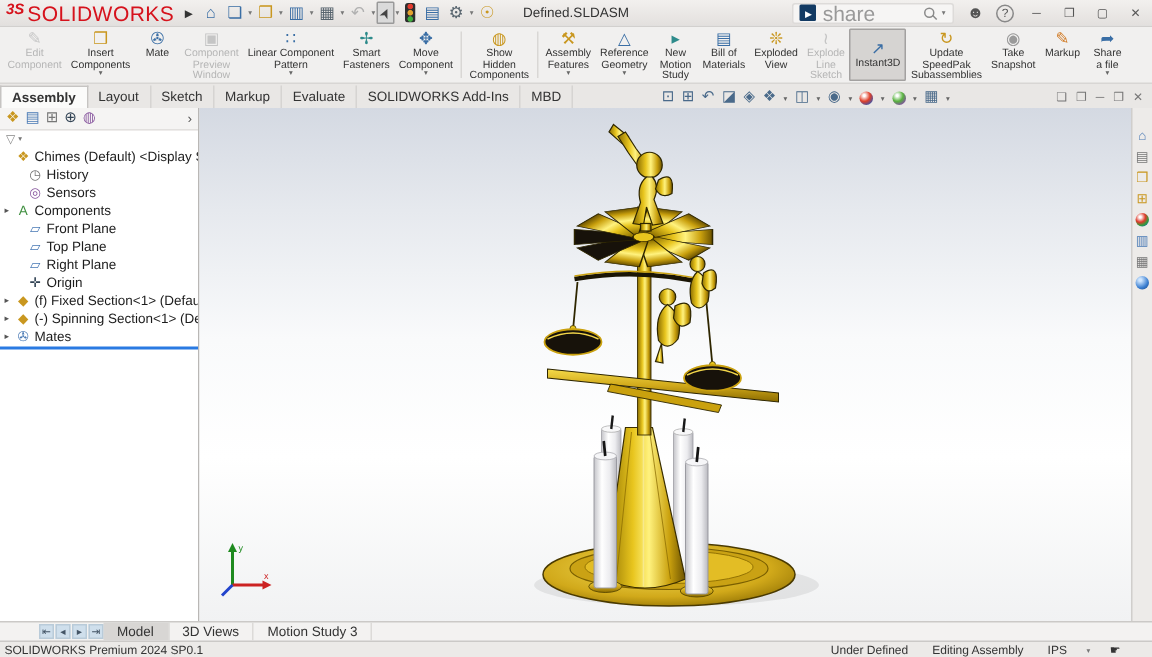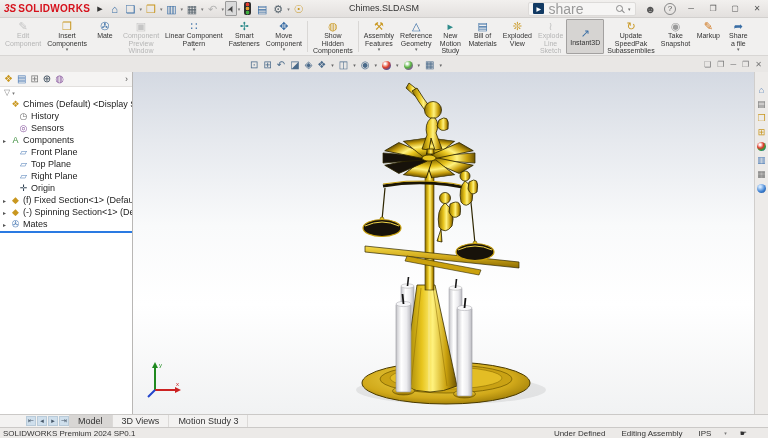--- a/index.html
+++ b/index.html
@@ -1,21 +1,21 @@
 <!DOCTYPE html>
 <html><head>
 <meta charset="utf-8">
 <style>
   *{box-sizing:border-box;margin:0;padding:0}
   html,body{width:768px;height:438px;overflow:hidden;font-family:"Liberation Sans",sans-serif;background:#fff}
   
   .titlebar{height:18px;background:linear-gradient(#f2f0ee,#e3e0de);border-bottom:1px solid #d2d0ce;display:flex;align-items:center;padding:0 4px;font-size:9px;color:#444;position:relative}
   .logo{display:flex;align-items:flex-start;margin-right:3px}
   .logo-mark{color:#d6121c;font-weight:bold;font-style:italic;font-size:10px;margin-right:2px}
-  .logo-text{color:#d6121c;font-weight:bold;font-size:10px;letter-spacing:.3px}
+  .logo-text{color:#d6121c;font-weight:normal;font-size:14px;letter-spacing:.3px}
   .flyout{font-size:7px;color:#333;margin:0 4px}
   .qt{width:16px;text-align:center;font-size:11px;color:#57646e;line-height:16px}
   .qt.gold{color:#c9971f}.qt.blue{color:#3a6ea5}.qt.gray{color:#b0b0b0}
   .caret{font-size:5px;color:#777;margin:0 1px}
   .sel-box{display:flex;align-items:center;border:1px solid #9a9a9a;background:#dadada;padding:0 1px;height:15px;border-radius:1px}
   .cursor-g{display:inline-block;transform:rotate(-65deg);font-size:9px;color:#444}
   .traffic{width:7px;height:13px;border-radius:2px;margin:0 3px;background:
     radial-gradient(circle at 50% 18%,#e23a2e 1.6px,transparent 2.1px),
     radial-gradient(circle at 50% 50%,#e2a22e 1.6px,transparent 2.1px),
     radial-gradient(circle at 50% 82%,#3fae3f 1.6px,transparent 2.1px),#2e2e2e}
@@ -105,21 +105,21 @@
   <span class="sel-box">
       <span class="cursor-g">➤</span>
     </span>
     <span class="caret">▾</span>
   <span class="traffic"></span>
   <span class="qt blue">▤</span>
   <span class="qt">⚙</span>
     <span class="caret">▾</span>
   <span class="qt gold">☉</span>
 
-  <span class="tb-title">Chimes.SLDASM</span>
+  <span class="tb-title">Defined.SLDASM</span>
 
   <span class="tb-right">
     <span class="share-field">
       <span class="share-tile">▶</span>
       <span class="share-txt">share</span>
       <span class="mag"></span>
       <span class="caret">▾</span>
     </span>
     <span class="round-usr">☻</span>
     <span class="help-q">?</span>
@@ -232,20 +232,29 @@
     </div>
   <div class="rbtn">
       <span class="ric c-blue">➦</span>
       <span class="rlabel">Share
 a file</span>
       <span class="rdd">▾</span>
     </div>
 </div>
 
 <div class="tabrow">
+  <div class="ctabs">
+    <span class="ctab active">Assembly</span>
+    <span class="ctab">Layout</span>
+    <span class="ctab">Sketch</span>
+    <span class="ctab">Markup</span>
+    <span class="ctab">Evaluate</span>
+    <span class="ctab">SOLIDWORKS Add-Ins</span>
+    <span class="ctab">MBD</span>
+  </div>
   <div class="hud">
     <span class="hic">⊡</span>
     <span class="hic">⊞</span>
     <span class="hic">↶</span>
     <span class="hic">◪</span>
     <span class="hic">◈</span>
     <span class="hic">❖</span>
       <span class="dd">▾</span>
     <span class="hic">◫</span>
       <span class="dd">▾</span>

